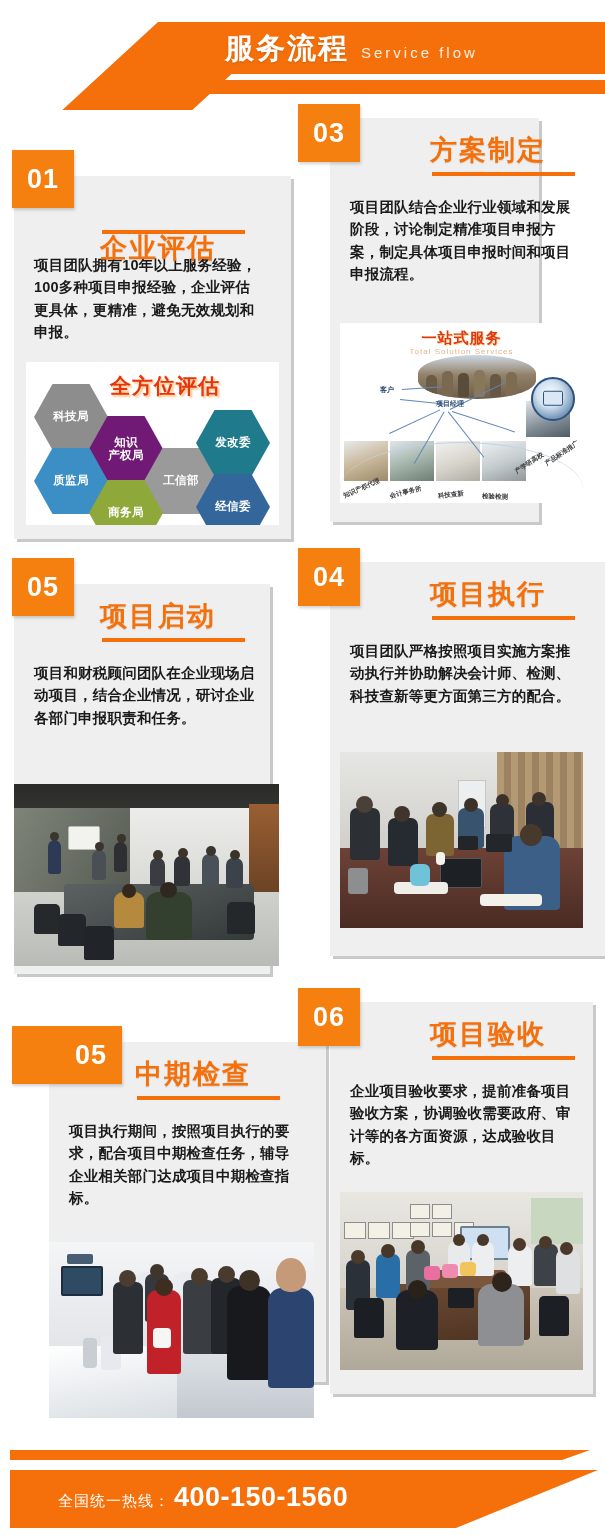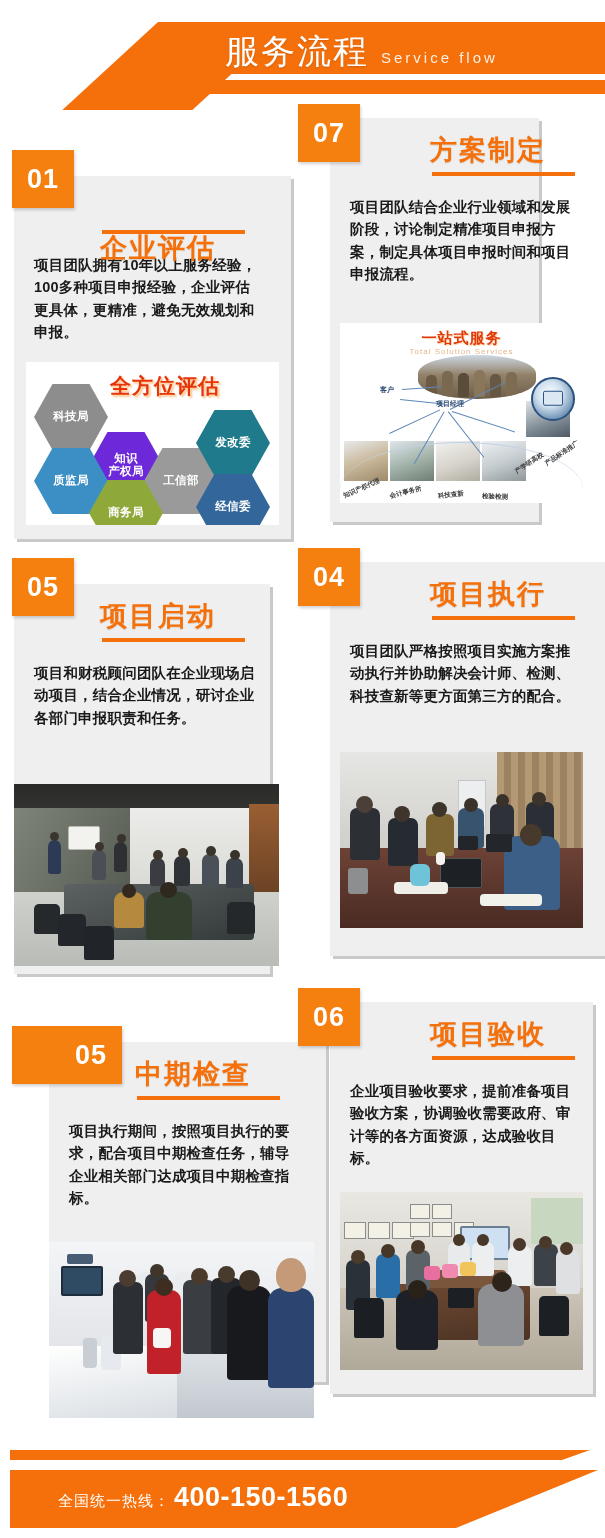--- a/index.html
+++ b/index.html
@@ -27,21 +27,21 @@
   .hdr-stripe{
     position:absolute;left:92px;top:80px;width:540px;height:14px;
     background:#F5700A;
     -webkit-clip-path:polygon(26px 0,540px 0,540px 14px,0 14px);
     clip-path:polygon(26px 0,540px 0,540px 14px,0 14px);
   }
   .hdr-text{
     position:absolute;left:225px;top:29px;height:44px;
     display:flex;align-items:baseline;gap:12px;z-index:5;white-space:nowrap;
   }
-  .hdr-cn{font-size:34px;font-weight:normal;color:#ffffff;letter-spacing:2px;
+  .hdr-cn{font-size:29px;font-weight:bold;color:#ffffff;letter-spacing:2px;
     text-shadow:0 1px 2px rgba(150,60,0,.35);}
   .hdr-en{font-size:15px;color:#fdf0e4;letter-spacing:3px;}
 
   
   .card{position:absolute;background:#EFEFEF;
     box-shadow:3px 3px 0 0 #c9c9c9;}
   .badge{
     position:absolute;width:62px;height:58px;background:#F5800F;
     color:#fff;font-size:27px;font-weight:bold;
     display:flex;align-items:center;justify-content:center;
@@ -148,21 +148,21 @@
   </div>
 
   <div class="card" style="left:14px;top:176px;width:277px;height:363px;">
     <div class="card-title" style="left:86px;top:14px;margin-top:40px;">企业评估</div>
     <div class="title-rule" style="left:88px;top:54px;width:143px;"></div>
     <div class="card-body" style="left:20px;top:78px;width:226px;">项目团队拥有10年以上服务经验，100多种项目申报经验，企业评估更具体，更精准，避免无效规划和申报。</div>
 
     <div class="hexwrap" style="left:12px;top:186px;width:253px;height:163px;">
       <div class="hexchart-title" style="left:84px;top:10px;">全方位评估</div>
       <div class="hex" id="hex0" style="left: 8px; top: 22px; background: rgb(141, 141, 141);">科技局</div>
-      <div class="hex" id="hex1" style="left: 63px; top: 70px; background: #6d28d9;">知识<br>产权局</div>
+      <div class="hex" id="hex1" style="left: 63px; top: 54px; background: #701a75;">知识<br>产权局</div>
       <div class="hex" id="hex2" style="left: 8px; top: 86px; background: rgb(60, 143, 196);">质监局</div>
       <div class="hex" id="hex3" style="left: 118px; top: 86px; background: rgb(154, 154, 154);">工信部</div>
       <div class="hex" id="hex4" style="left: 63px; top: 118px; background: rgb(143, 168, 58);">商务局</div>
       <div class="hex" id="hex5" style="left: 170px; top: 48px; background: rgb(31, 122, 140);">发改委</div>
       <div class="hex" id="hex6" style="left: 170px; top: 112px; background: rgb(51, 103, 155);">经信委</div>
     </div>
   </div>
   <div class="badge" style="left:12px;top:150px;">01</div>
 
   <div class="card" style="left:330px;top:118px;width:209px;height:404px;">
@@ -209,21 +209,21 @@
       <div class="os-seal"></div>
 
       <div class="os-cap" style="left:4px;transform:rotate(-24deg);">知识产权代理</div>
       <div class="os-cap" style="left:50px;transform:rotate(-14deg);">会计事务所</div>
       <div class="os-cap" style="left:98px;transform:rotate(-6deg);">科技查新</div>
       <div class="os-cap" style="left:142px;transform:rotate(2deg);">检验检测</div>
       <div class="os-cap" style="left:176px;bottom:26px;transform:rotate(-34deg);">产学研高校</div>
       <div class="os-cap" style="left:206px;bottom:34px;transform:rotate(-34deg);">产品标准推广</div>
     </div>
   </div>
-  <div class="badge" style="left:298px;top:104px;">07</div>
+  <div class="badge" style="left:298px;top:104px;">03</div>
 
   <div class="card" style="left:14px;top:584px;width:256px;height:390px;">
     <div class="card-title" style="left:86px;top:14px;">项目启动</div>
     <div class="title-rule" style="left:88px;top:54px;width:143px;"></div>
     <div class="card-body" style="left:20px;top:78px;width:226px;">项目和财税顾问团队在企业现场启动项目，结合企业情况，研讨企业各部门申报职责和任务。</div>
 
     <div class="media" style="left:0px;top:200px;width:265px;height:182px;">
       <div class="ph">
         <div class="wall" style="left:0;top:0;width:100%;height:46px;background:linear-gradient(180deg,#2a2b28,#3a3b37);"></div>
         <div class="wall" style="left:0;top:24px;width:116px;height:84px;background:linear-gradient(120deg,#7e8478,#565c52);"></div>

